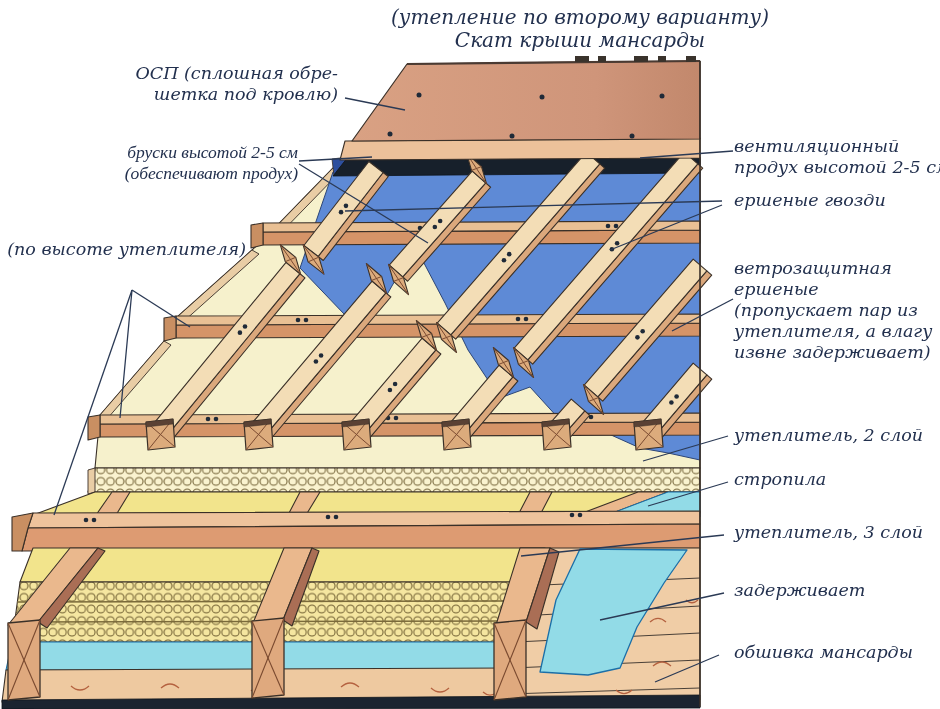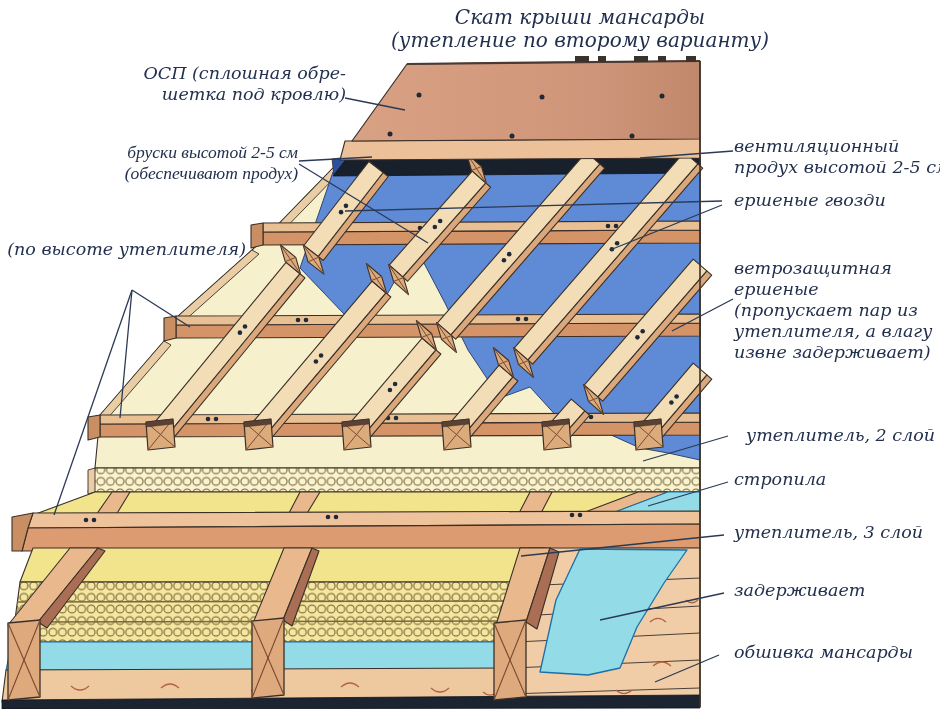--- a/index.html
+++ b/index.html
@@ -242,25 +242,25 @@
       <line x1="722" y1="205" x2="610" y2="250" stroke="#2b3a55" stroke-width="1.3"></line>
       <line x1="733" y1="299" x2="672" y2="331" stroke="#2b3a55" stroke-width="1.3"></line>
       <line x1="728" y1="436" x2="643" y2="461" stroke="#2b3a55" stroke-width="1.3"></line>
       <line x1="728" y1="482" x2="648" y2="506" stroke="#2b3a55" stroke-width="1.3"></line>
       <line x1="724" y1="535" x2="521" y2="556" stroke="#2b3a55" stroke-width="1.3"></line>
       <line x1="724" y1="593" x2="600" y2="620" stroke="#2b3a55" stroke-width="1.3"></line>
       <line x1="719" y1="655" x2="655" y2="682" stroke="#2b3a55" stroke-width="1.3"></line>
     </svg>
 
   <div class="title" style="left:300px;top:6px;width:560px;">
+    <div>(утепление по второму варианту)</div>
     <div>Скат крыши мансарды</div>
-    <div>(утепление по второму варианту)</div>
-  </div>
-
-  <div class="lbl r" style="left:128px;top:63px;width:218px;">
+  </div>
+
+  <div class="lbl r" style="left:120px;top:63px;width:218px;">
     <div>ОСП (сплошная обре-</div>
     <div>шетка под кровлю)</div>
   </div>
 
   <div class="lbl r" style="left:38px;top:142px;width:260px;font-family:Liberation Serif, serif;">
     <div>бруски высотой 2-5 см</div>
     <div>(обеспечивают продух)</div>
   </div>
 
   <div class="lbl r" style="left:0px;top:239px;width:246px;">
@@ -277,21 +277,21 @@
   </div>
 
   <div class="lbl" style="left:734px;top:258px;">
     <div>ветрозащитная</div>
     <div>ершеные</div>
     <div>(пропускает пар из</div>
     <div>утеплителя, а влагу</div>
     <div>извне задерживает)</div>
   </div>
 
-  <div class="lbl" style="left:734px;top:425px;margin-left:12px;">
+  <div class="lbl" style="left:734px;top:425px;">
     <div>утеплитель, 2 слой</div>
   </div>
 
   <div class="lbl" style="left:734px;top:469px;">
     <div>стропила</div>
   </div>
 
   <div class="lbl" style="left:734px;top:522px;">
     <div>утеплитель, 3 слой</div>
   </div>

